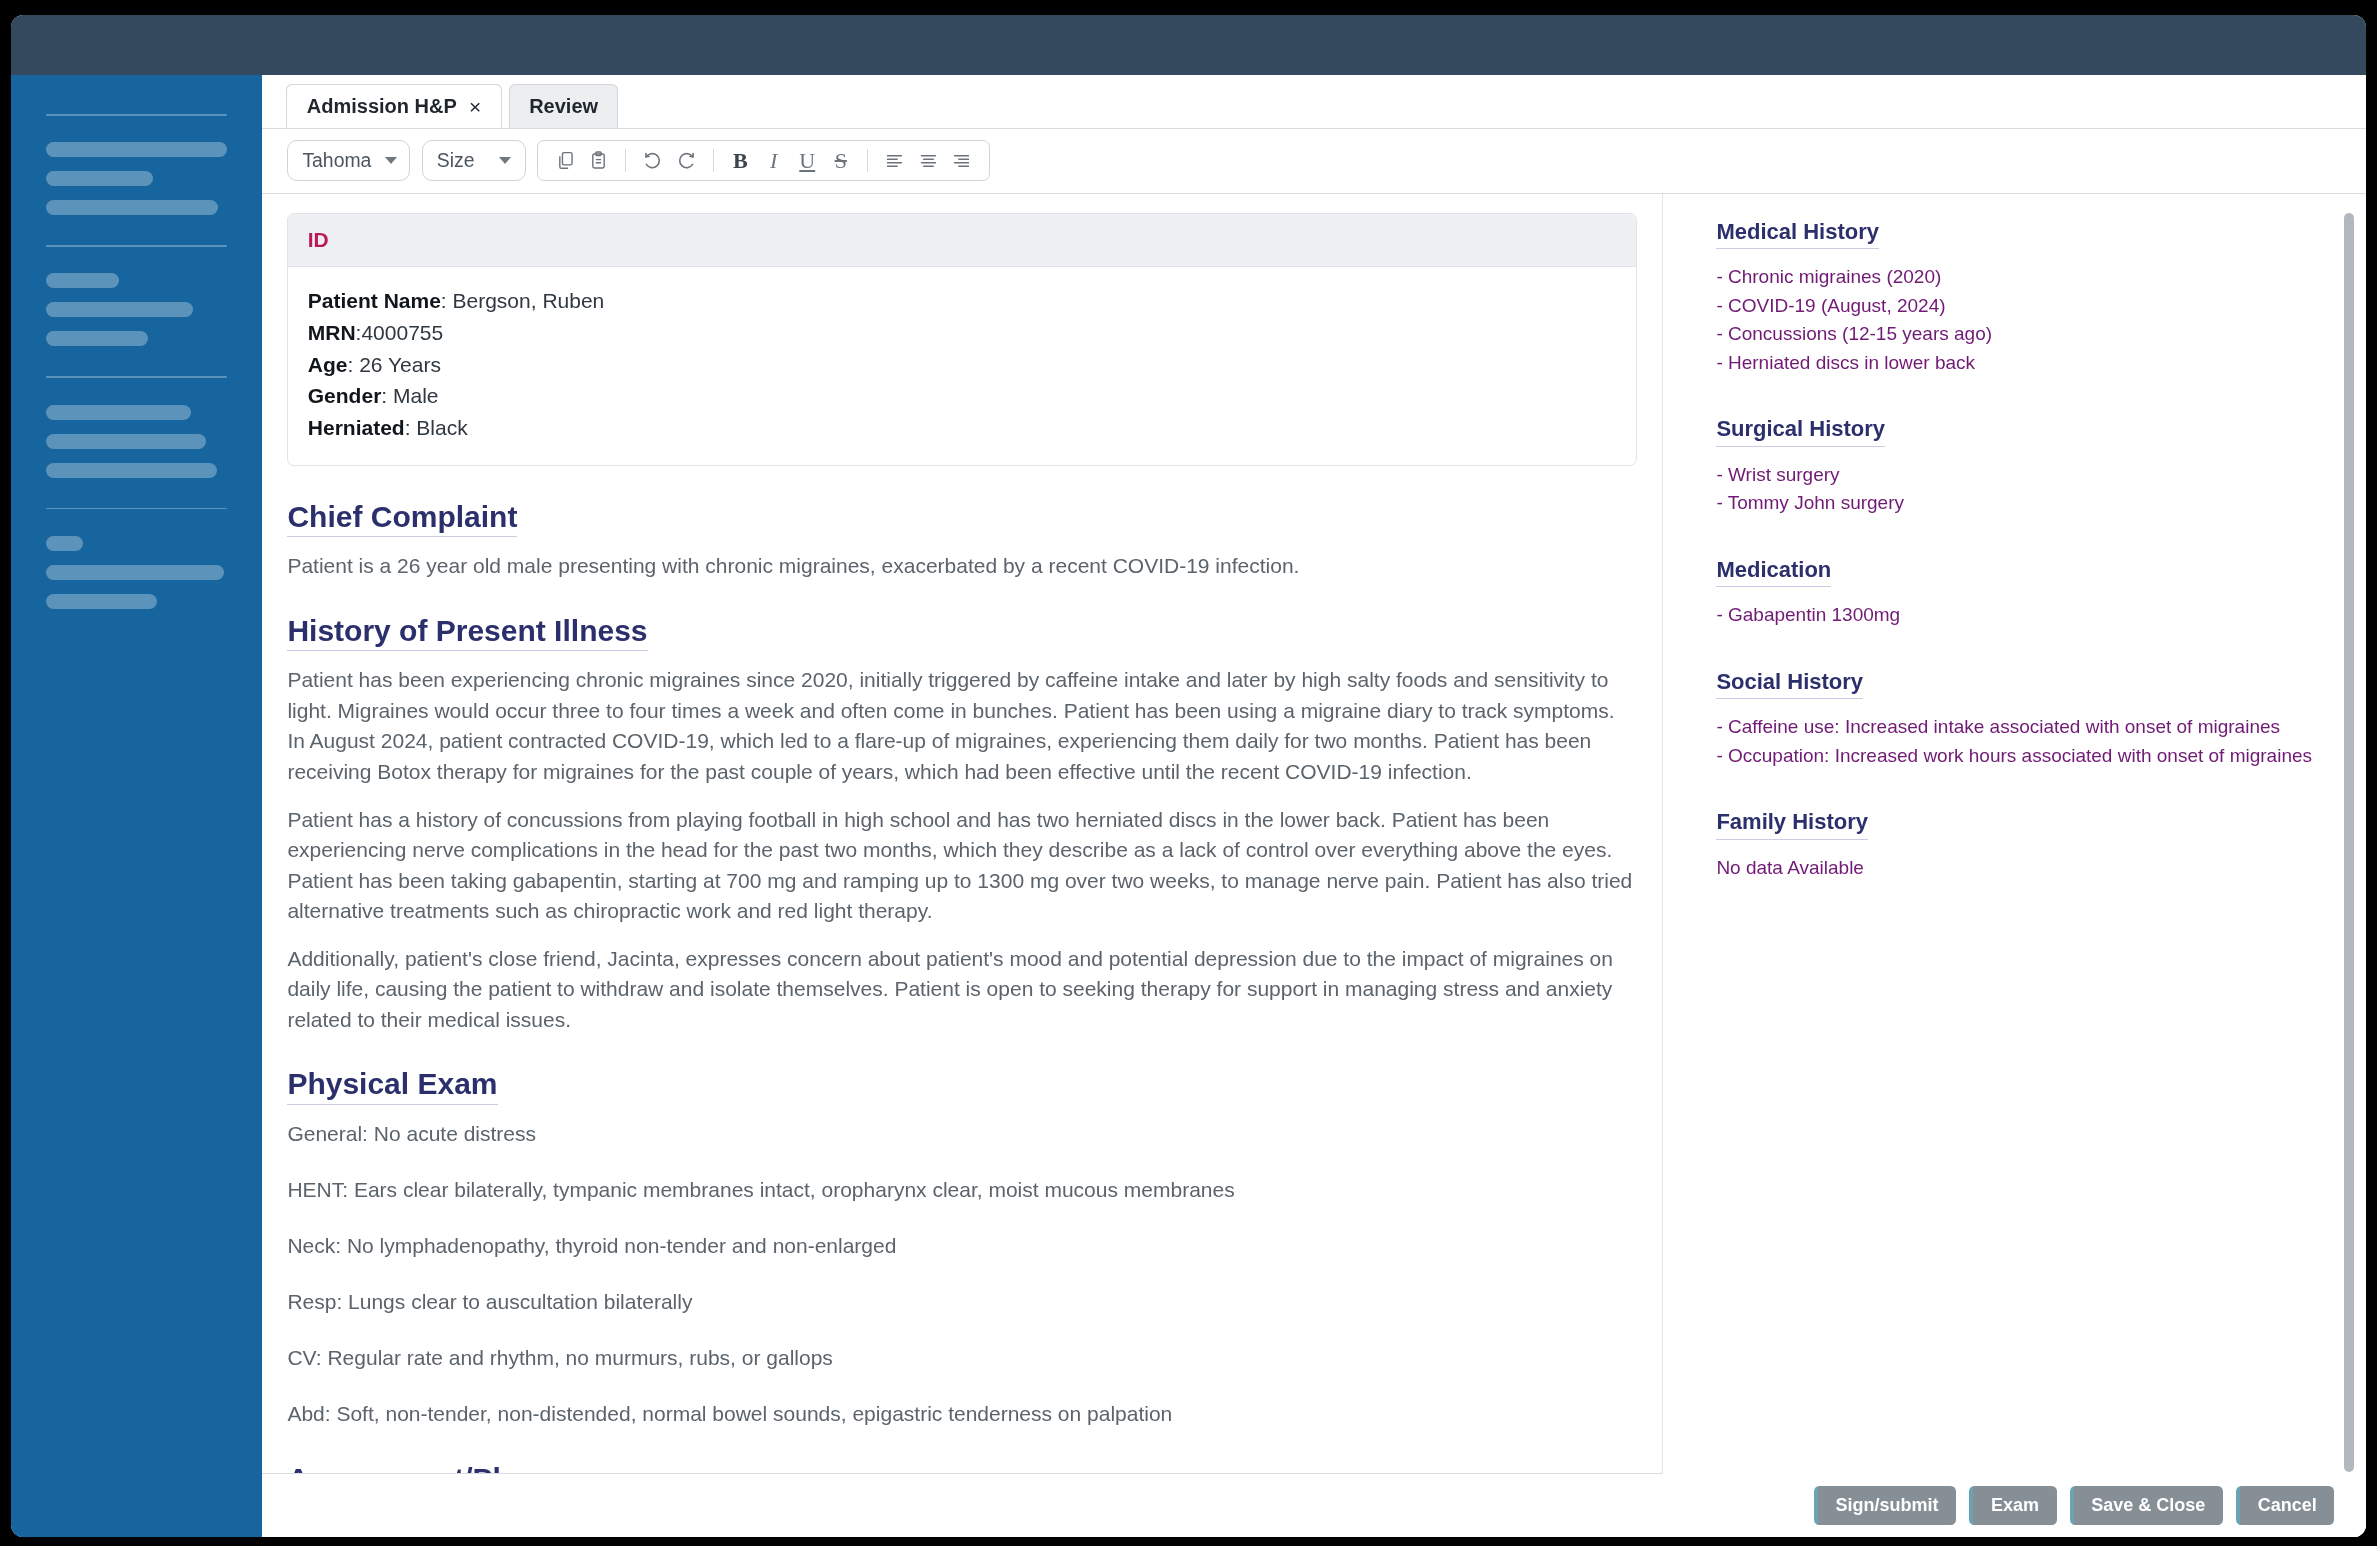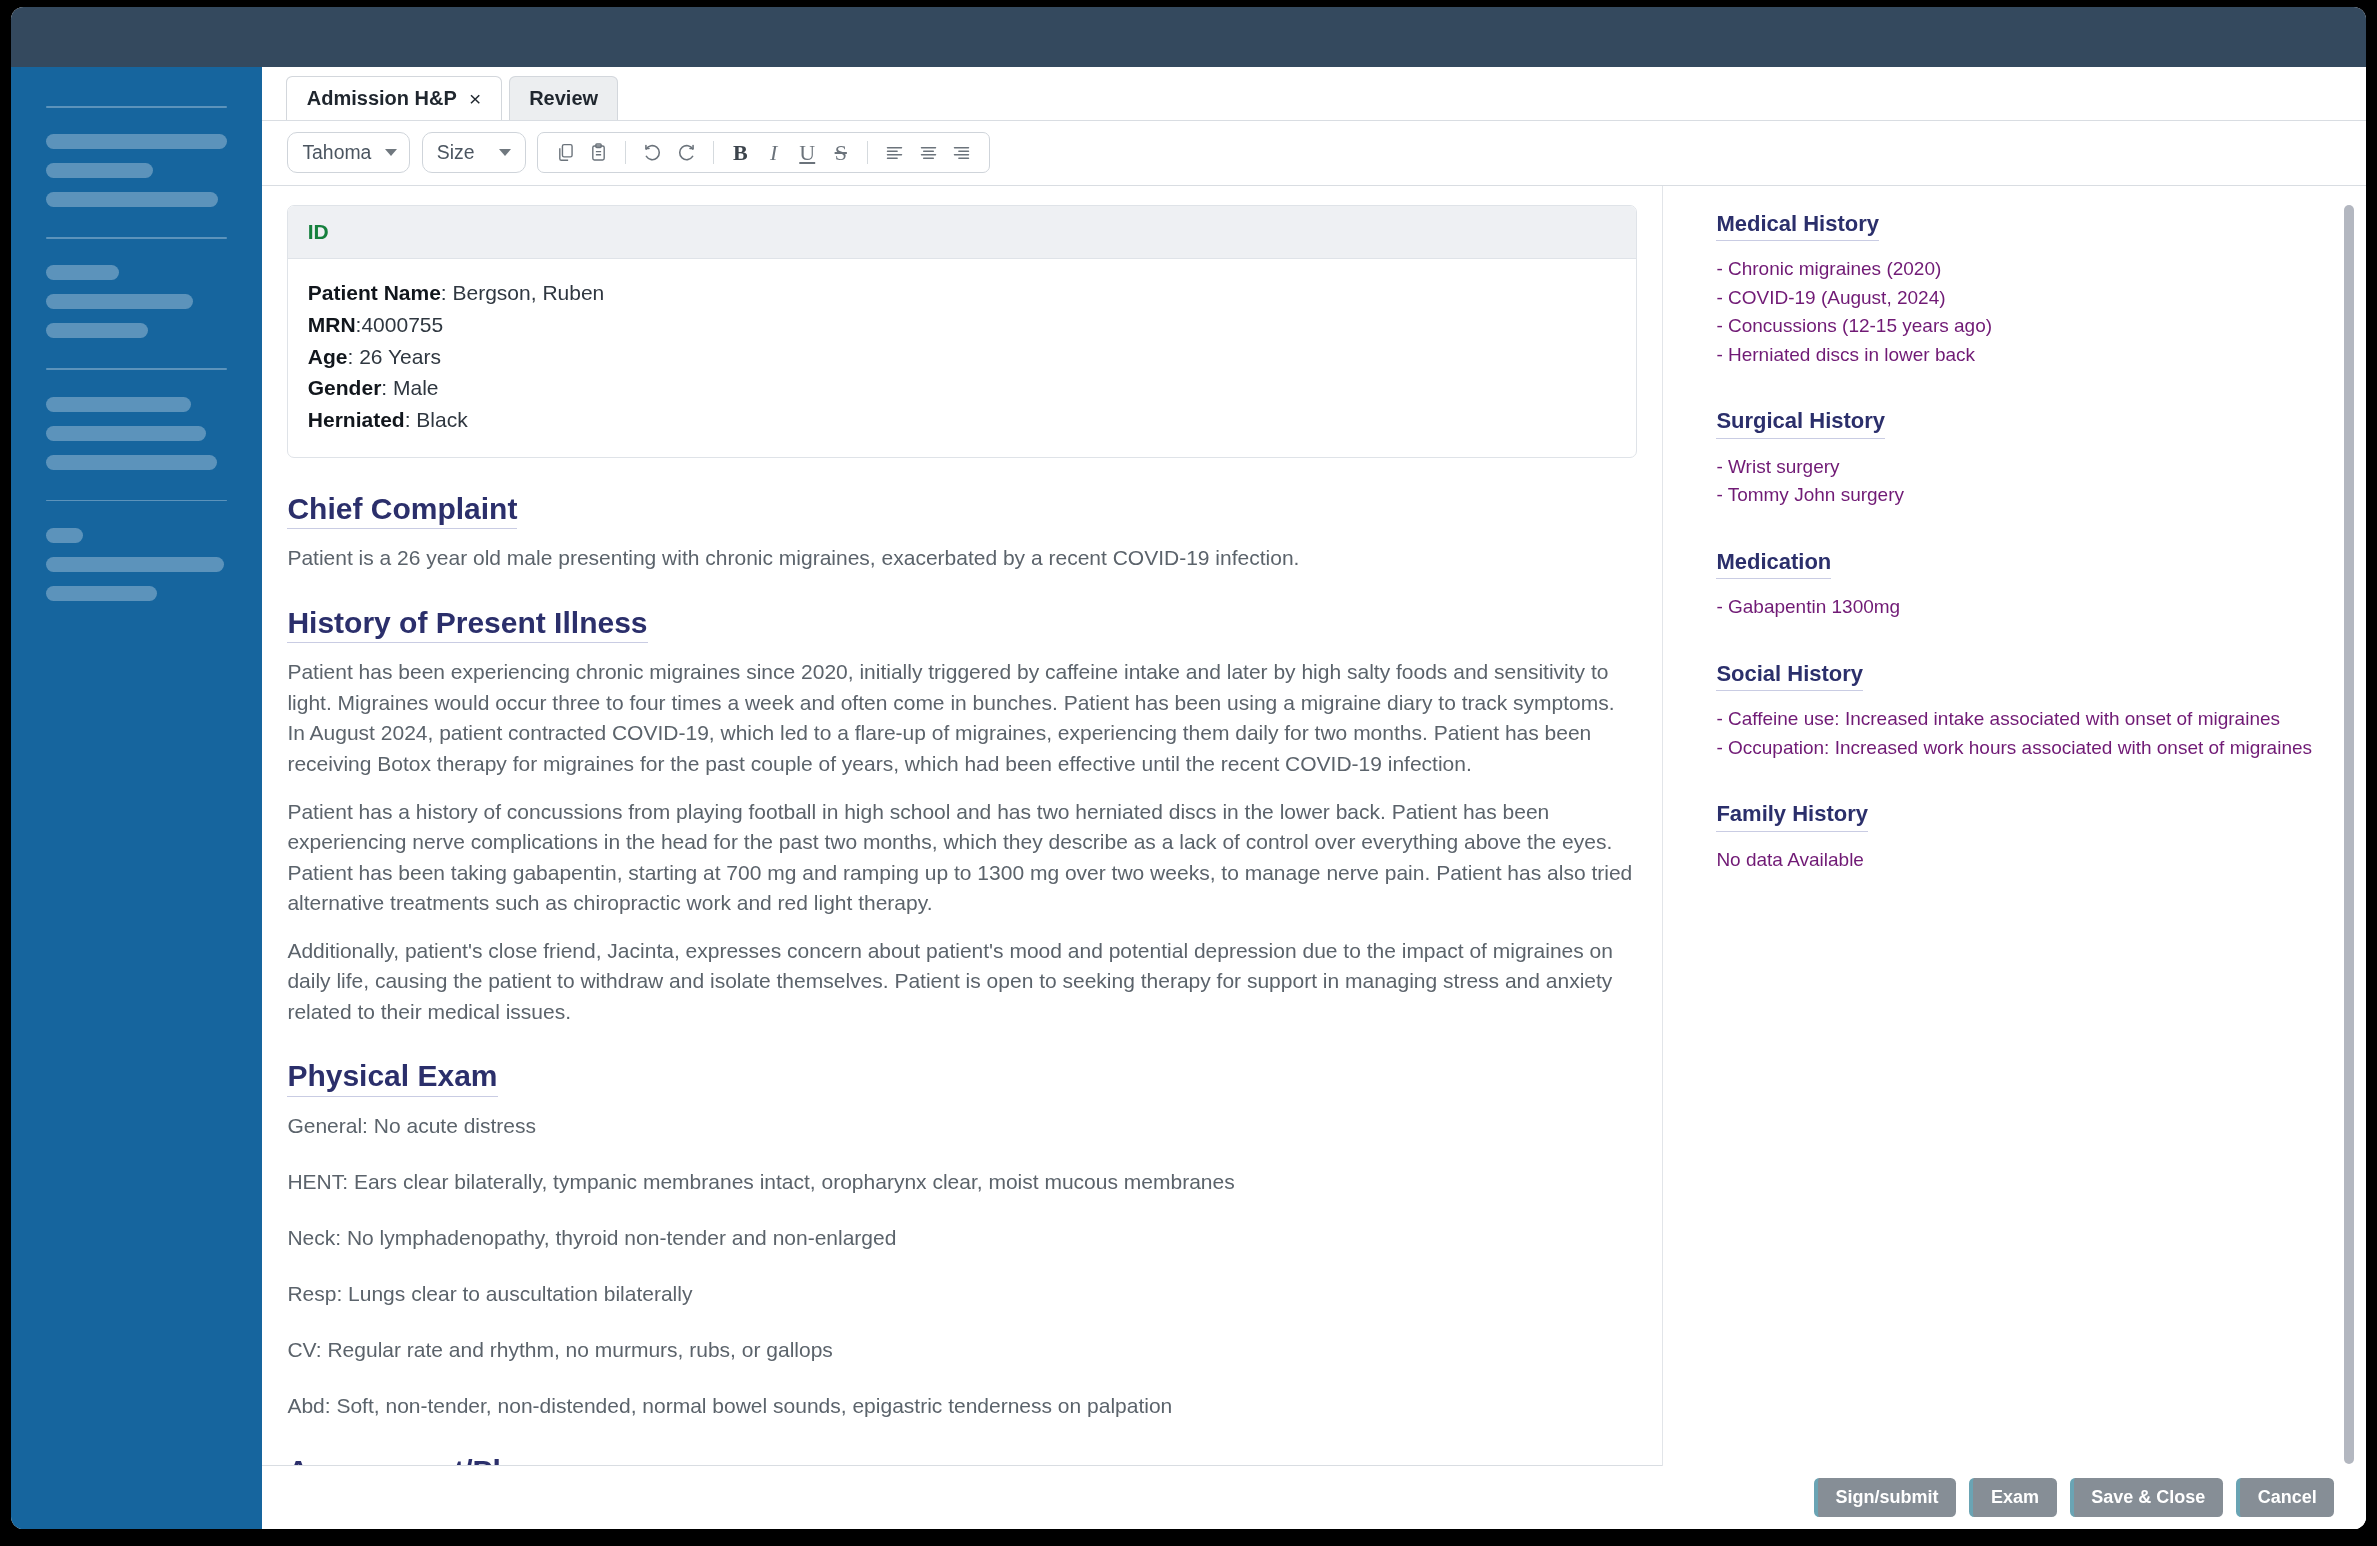--- a/index.html
+++ b/index.html
@@ -11,21 +11,21 @@
     width: 2377px;
     height: 1546px;
     font-family: "Liberation Sans", sans-serif;
     overflow: hidden;
   }
 
   
   #app-window {
     position: absolute;
     left: 11.4px;
-    top: 7px;
+    top: 15px;
     width: 2355px;
     height: 1522px;
     background: #ffffff;
     border-radius: 12.3px;
     overflow: hidden;
     display: flex;
     flex-direction: column;
   }
   #top-bar {
     height: 60px;
@@ -196,21 +196,21 @@
     border-radius: 7px;
     overflow: hidden;
     margin-bottom: 26.4px;
   }
   #id-card-header {
     background: #eef0f3;
     border-bottom: 0.9px solid #dfe3e8;
     padding: 14px 19.4px;
     font-size: 21px;
     font-weight: bold;
-    color: #15803d;
+    color: #be185d;
   }
   #id-card-body {
     padding: 17.6px 19.4px 21px 19.4px;
     font-size: 21px;
     color: #2f3740;
     line-height: 1.52;
   }
   #id-card-body .lbl { font-weight: bold; color: #11161c; }
 
   

